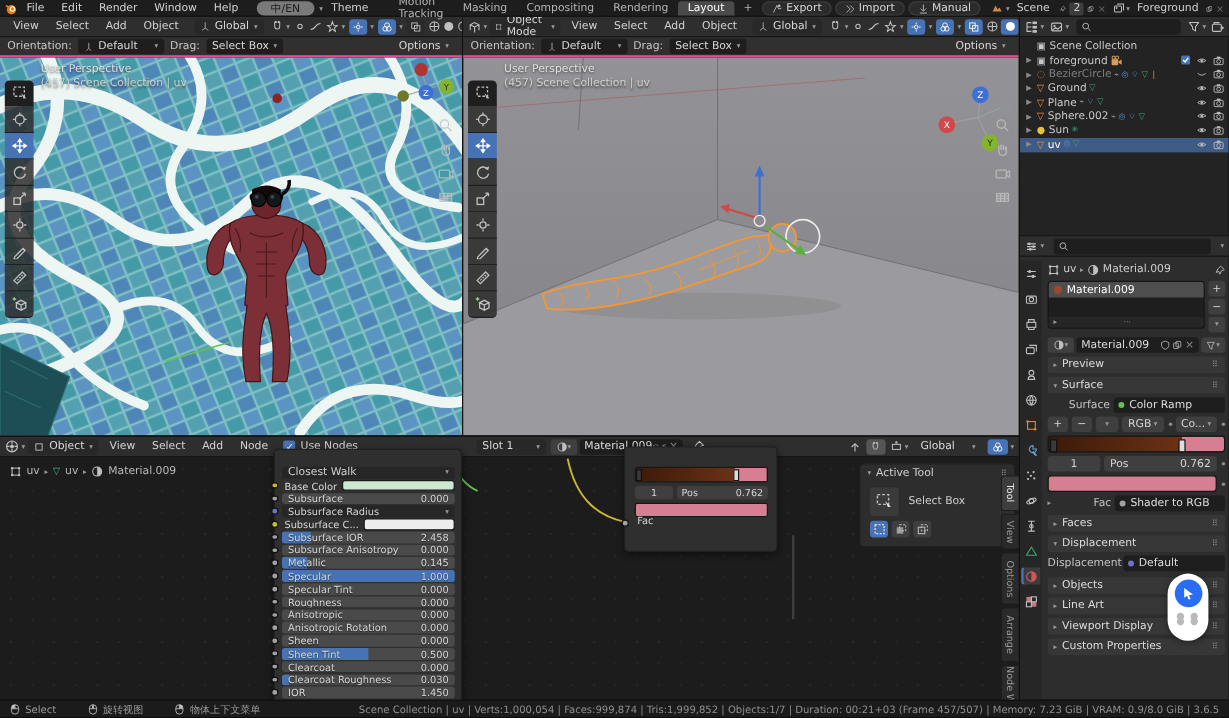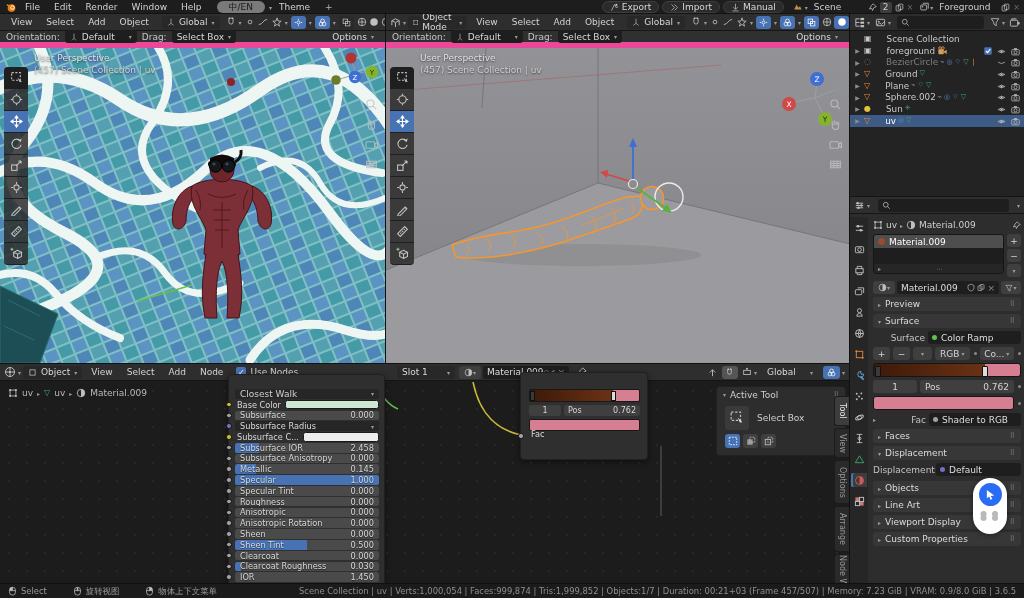--- a/index.html
+++ b/index.html
@@ -23,21 +23,21 @@
   .menu-item { padding:0 7px; color:#d2d2d2; cursor:default; }
   .wtab { padding:1px 8px; color:#b5b5b5; border-radius:3px 3px 0 0; }
   .wtab.active { background:#4a4a4a; color:#fff; }
   .pillbtn { background:#2b2b2b; border:1px solid #3d3d3d; border-radius:7px; color:#d8d8d8; padding:0 7px; height:12px; display:flex; align-items:center; gap:3px; }
   .langbtn { background:#7a7a7a; color:#1a1a1a; border-radius:7px; height:12px; padding:0 12px; display:flex; align-items:center; }
   .badge { background:#3d3d3d; border-radius:2px; padding:0 3px; color:#ccc; height:11px; display:flex; align-items:center; }
   .tiny { font-size:8px; color:#9f9f9f; }
 
   
   .edhdr { background:#2e2e2e; height:17px; display:flex; align-items:center; border-bottom:1px solid #151515; padding:0 4px; gap:2px; }
-  .toolset { background:#303030; height:17px; display:flex; align-items:center; border-bottom:6px solid #ec4899; padding:0 6px; gap:5px; color:#c7c7c7; }
+  .toolset { background:#303030; height:17px; display:flex; align-items:center; border-bottom:2px solid #ec4899; padding:0 6px; gap:5px; color:#c7c7c7; }
   .dd { background:#282828; border-radius:3px; height:13px; display:flex; align-items:center; padding:0 5px; gap:4px; color:#d8d8d8; }
   .dd .car, .car { font-size:6px; color:#9a9a9a; }
   .field { background:#1e1e1e; border-radius:3px; height:13px; display:flex; align-items:center; padding:0 4px; color:#dedede; }
   .btn { background:#3f3f3f; border-radius:3px; height:13px; display:flex; align-items:center; justify-content:center; color:#d5d5d5; }
   .btn.blue { background:#4772b3; color:#fff; }
   #vp-left { left:0; top:14px; width:385px; height:349px; background:#2e2e2e; }
   #vp-right { left:385px; top:14px; width:464px; height:349px; background:#2e2e2e; border-left:1px solid #111; }
   .vpbody { position:absolute; left:0; top:34px; right:0; bottom:0; overflow:hidden; }
 
   
@@ -50,21 +50,21 @@
   .vpoverlay .l2 { color:#cfcfcf; }
   .navicons { position:absolute; right:5px; top:50px; width:18px; z-index:5; display:flex; flex-direction:column; gap:7px; align-items:center; opacity:.85; }
 
   
   #outliner { left:849px; top:14px; width:175px; height:182px; background:#232323; border-left:1px solid #111; }
   #outliner .edhdr { background:#2d2d2d; }
   .ol-row { display:flex; align-items:center; height:11.7px; padding:0 3px; color:#c9c9c9; font-size:8.8px; gap:2px; }
   .ol-row.sel { background:#3e5b85; color:#fff; }
   .ol-row.dim { color:#7e7e7e; }
   .ol-expand { width:9px; color:#8b8b8b; font-size:6px; text-align:center; }
-  .ol-label { margin-left:13px; white-space:nowrap; overflow:hidden; }
+  .ol-label { margin-left:1px; white-space:nowrap; overflow:hidden; }
   .ol-right { margin-left:auto; display:flex; gap:3px; align-items:center; }
   .glyph { font-size:8px; line-height:1; }
 
   
   #properties { left:849px; top:196px; width:175px; height:387px; background:#2d2d2d; border-left:1px solid #111; border-top:1px solid #151515; }
   #prop-tabs { position:absolute; left:0; top:20px; width:18px; bottom:0; background:#262626; display:flex; flex-direction:column; align-items:center; padding-top:4px; gap:7px; }
   .ptab { width:16px; height:14px; display:flex; align-items:center; justify-content:center; border-radius:2px 0 0 2px; }
   .ptab.active { background:#3c3c3c; box-shadow:inset 2px 0 0 #4772b3; }
   .pcontent { position:absolute; left:19px; top:20px; right:0; bottom:0; padding:3px 3px 0 4px; }
   .phdr { background:#373737; border-radius:3px; height:14px; display:flex; align-items:center; padding:0 5px; gap:4px; color:#dcdcdc; margin-top:3px; }
@@ -117,20 +117,27 @@
       <span id="topbar-menus" class="row">
           <span class="menu-item">File</span>
           <span class="menu-item">Edit</span>
           <span class="menu-item">Render</span>
           <span class="menu-item">Window</span>
           <span class="menu-item">Help</span>
         </span>
       <span class="langbtn" style="margin-left:8px;">中/EN</span>
       <span class="car" style="margin-left:4px;">▾</span>
       <span class="menu-item">Theme</span>
+      <span id="workspaces" class="row" style="margin-left:10px;">
+          <span class="wtab">Motion Tracking</span>
+          <span class="wtab">Masking</span>
+          <span class="wtab">Compositing</span>
+          <span class="wtab">Rendering</span>
+          <span class="wtab active">Layout</span>
+        </span>
       <span class="wtab">+</span>
       <span class="grow"></span>
       <span class="pillbtn" style="margin-right:3px;">
         <svg class="ic" width="9" height="9" viewBox="0 0 12 12">
             <path d="M2 10 L6 2 L8 6 L11 5"></path>
             <circle cx="8.5" cy="2.5" r="1.4" class="f"></circle>
           </svg>
         <span>Export</span>
       </span>
       <span class="pillbtn" style="margin-right:3px;">

